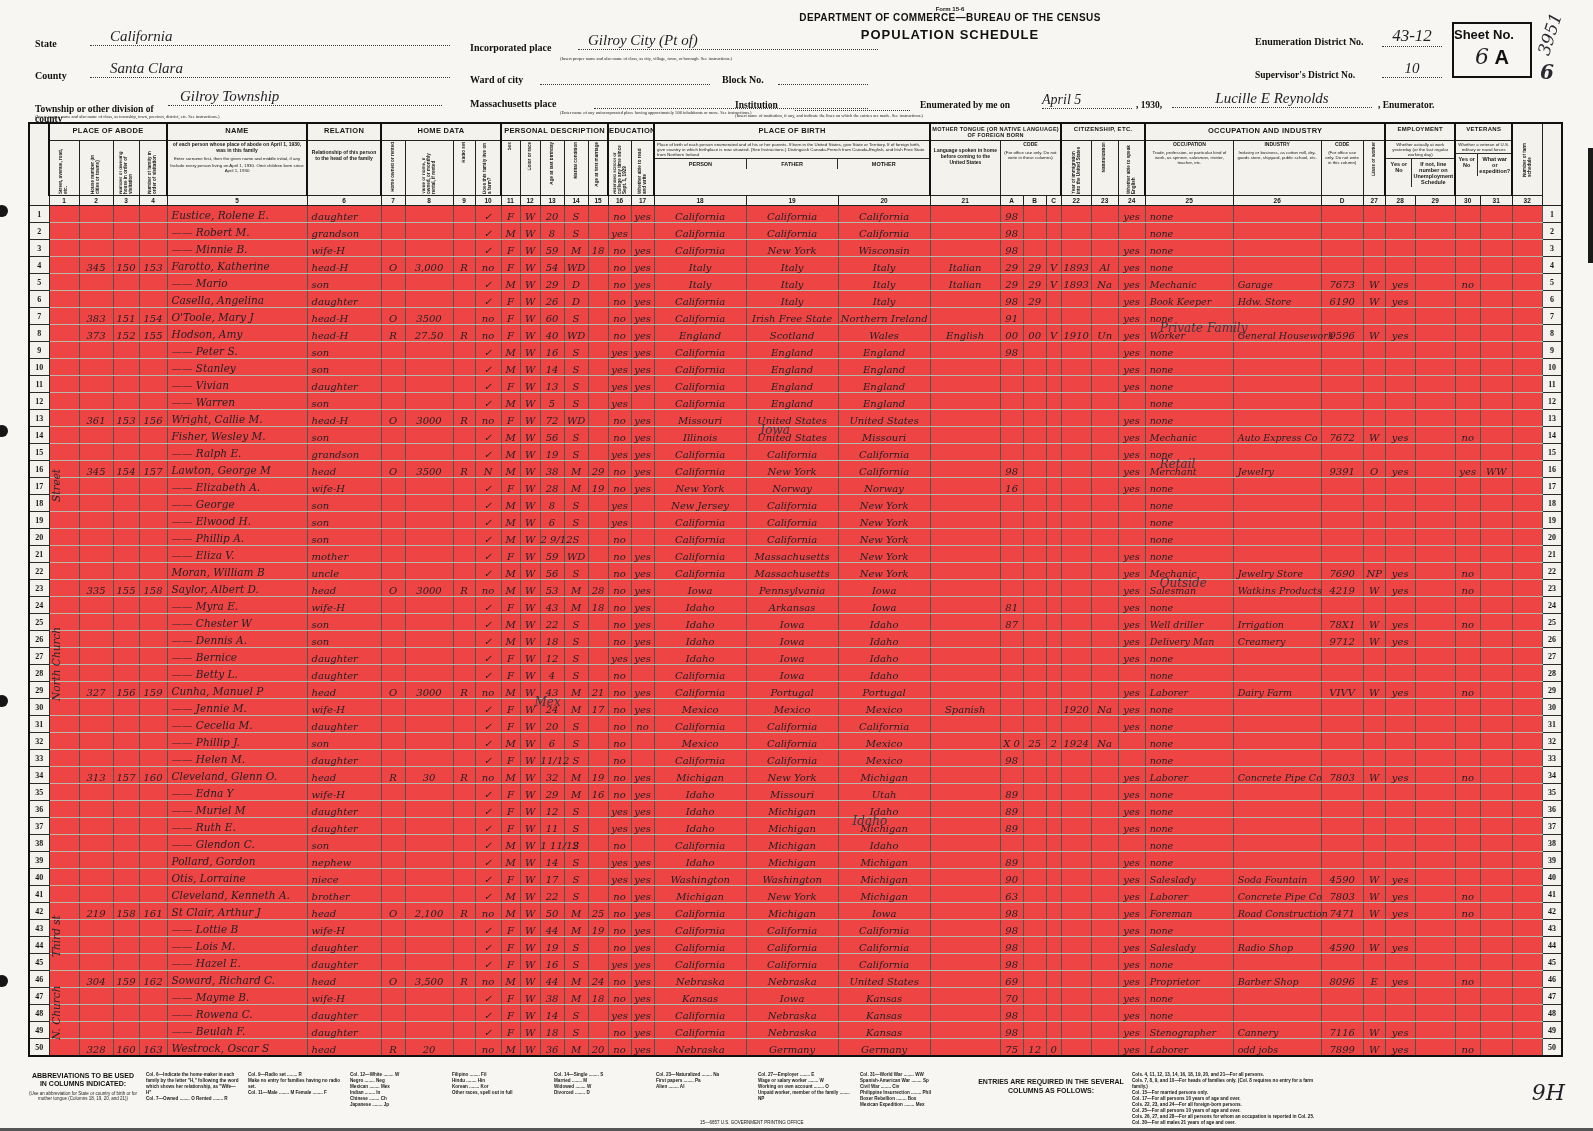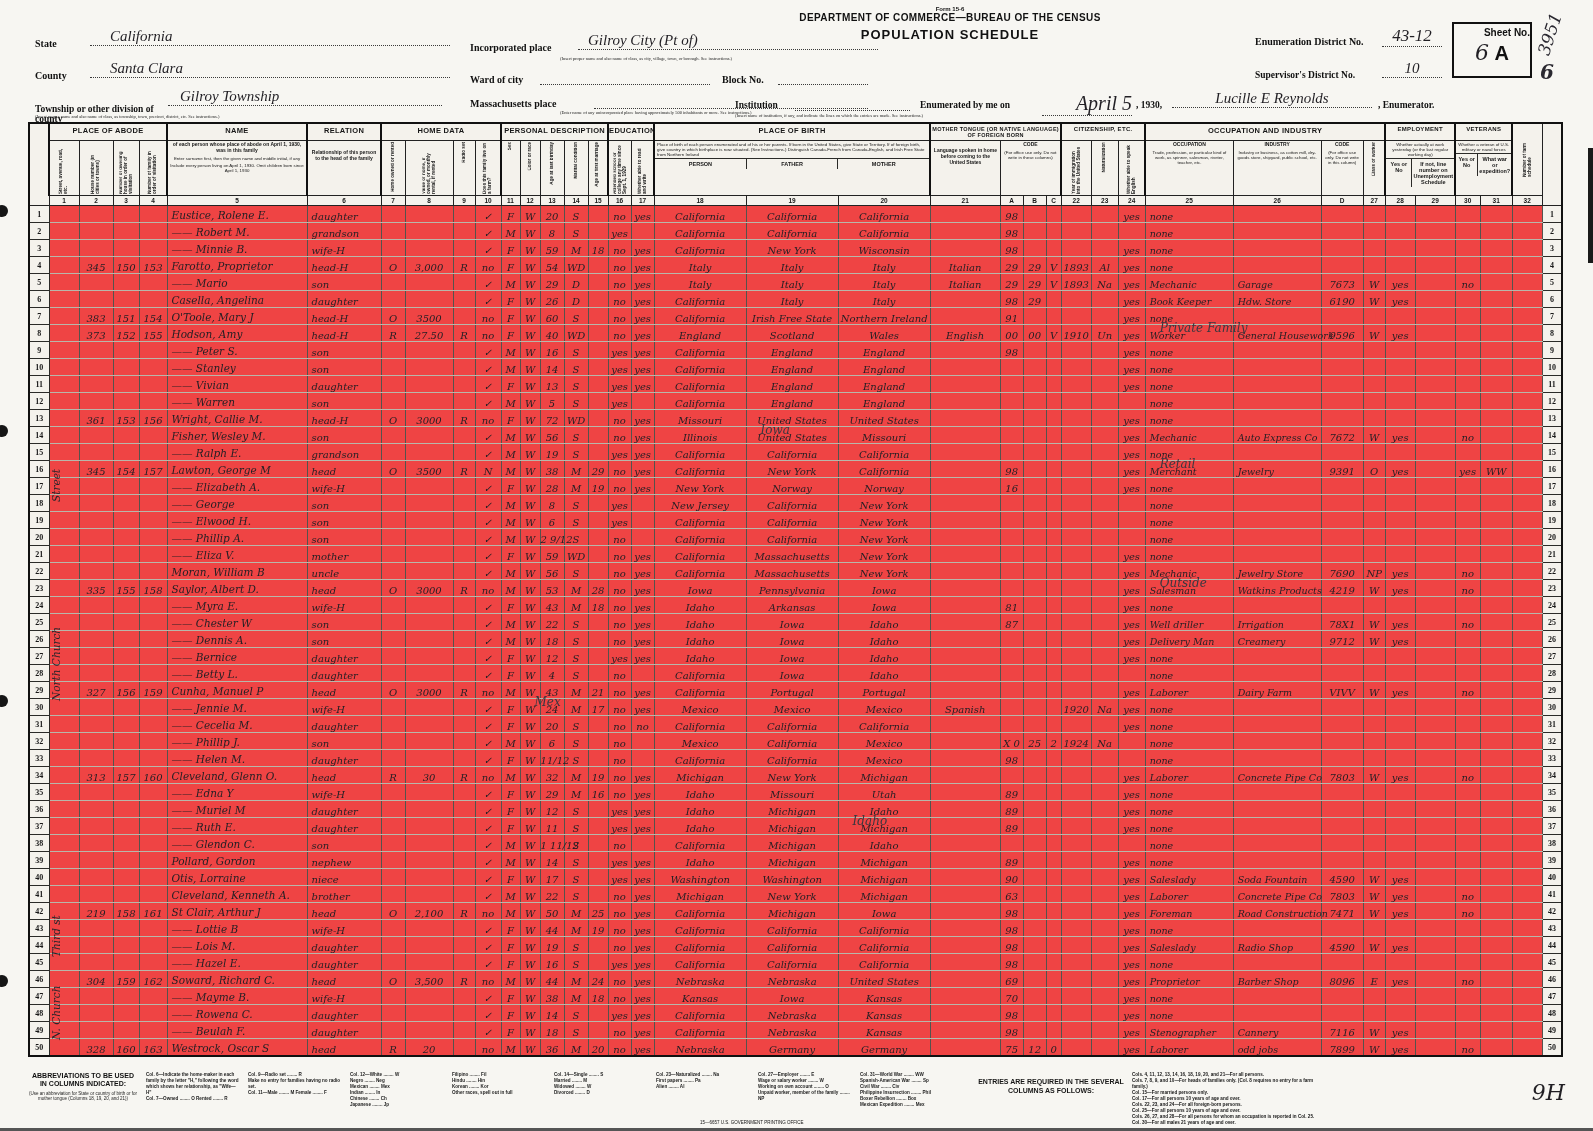--- a/index.html
+++ b/index.html
@@ -14,21 +14,21 @@
   .fh{position:absolute;white-space:nowrap;font-family:Liberation Serif, serif;}
   .lab{font-size:10px;font-weight:bold;}
   .note{font-size:4.5px;color:#222;}
   .hwv{font-size:15px;}
   #titleblock{position:absolute;left:700px;top:6px;width:500px;text-align:center;}
   #titleblock .formno{font-size:6px;font-weight:bold;}
   #titleblock .dept{font-size:10px;font-weight:bold;letter-spacing:.4px;}
   #titleblock .t1{font-size:14px;font-weight:bold;margin-top:3px;letter-spacing:.4px;}
   #titleblock .t2{font-size:13px;font-weight:bold;margin-top:4px;letter-spacing:1px;}
   #sheetbox{position:absolute;left:1452px;top:22px;width:76px;height:52px;border:2px solid #111;}
-  #sheetbox .sl{font-size:10px;font-weight:bold;text-align:right;margin-top:3px;}
+  #sheetbox .sl{font-size:13px;font-weight:bold;text-align:left;margin-top:3px;}
   #sheetbox .sv{font-size:20px;text-align:center;margin-top:2px;}
   #sheetbox .sv .hw{font-size:22px;}
   .scribble{position:absolute;font-family:"DejaVu Serif",serif;font-style:italic;color:#2a2830;}
   
   #tablewrap{position:relative;margin-left:28px;width:1537px;}
   table{border-collapse:collapse;table-layout:fixed;width:1533px;background:#ef4444;}
   th,td{border:1px solid #2b2b28;padding:0;overflow:visible;}
   thead th{background:#f4f2ec;vertical-align:top;}
   .gt{font-size:7.5px;font-weight:bold;text-align:center;letter-spacing:.3px;padding:2px 0;}
   .vtext{writing-mode:vertical-rl;transform:rotate(180deg);font-size:4.6px;line-height:1.05;
@@ -125,21 +125,21 @@
 
     <div id="sheetbox">
       <div class="sl pr">Sheet No.</div>
       <div class="sv"><span class="hw">6</span>
         <b class="pr">A</b></div>
     </div>
     <span class="scribble" style="left:1528px;top:24px;font-size:17px;transform:rotate(-72deg)">3951</span>
     <span class="scribble" style="left:1540px;top:60px;font-size:20px;font-weight:bold">6</span>
 
     <span class="fh lab pr" style="left:920px;top:100px;font-size:9.5px">Enumerated by me on</span>
-    <span class="fh hw dots" style="left:1042px;top:92px;width:90px;text-align:right;font-size:20px">April 5</span>
+    <span class="fh hw dots" style="left:1042px;top:92px;width:90px;text-align:left;font-size:14px">April 5</span>
     <span class="fh lab pr" style="left:1136px;top:100px;font-size:9.5px">, 1930,</span>
     <span class="fh hw dots" style="left:1172px;top:90px;width:200px;text-align:center;font-size:15px">Lucille E Reynolds</span>
     <span class="fh lab pr" style="left:1378px;top:100px;font-size:9.5px">, Enumerator.</span>
   </div>
 
   <div id="tablewrap">
   <table>
     <colgroup>
       <col style="width:20px">
           <col style="width:30px">
@@ -467,21 +467,21 @@
             <td class="c-war"></td>
             <td class="c-fs"></td>
             <td class="lnc">3</td>
           </tr>
           <tr>
             <td class="lnc">4</td>
             <td class="c-street"></td>
             <td class="c-house"><span class="hw">345</span></td>
             <td class="c-dw"><span class="hw">150</span></td>
             <td class="c-fam"><span class="hw">153</span></td>
-            <td class="c-name"><span class="hw">Farotto, Proprietor</span></td>
+            <td class="c-name"><span class="hw">Farotto, Katherine</span></td>
             <td class="c-rel"><span class="hw">head-H</span></td>
             <td class="c-own"><span class="hw">O</span></td>
             <td class="c-val"><span class="hw">3,000</span></td>
             <td class="c-rad"><span class="hw">R</span></td>
             <td class="c-farm"><span class="hw">no</span></td>
             <td class="c-sex"><span class="hw">F</span></td>
             <td class="c-col"><span class="hw">W</span></td>
             <td class="c-age"><span class="hw">54</span></td>
             <td class="c-mar"><span class="hw">WD</span></td>
             <td class="c-agm"></td>

